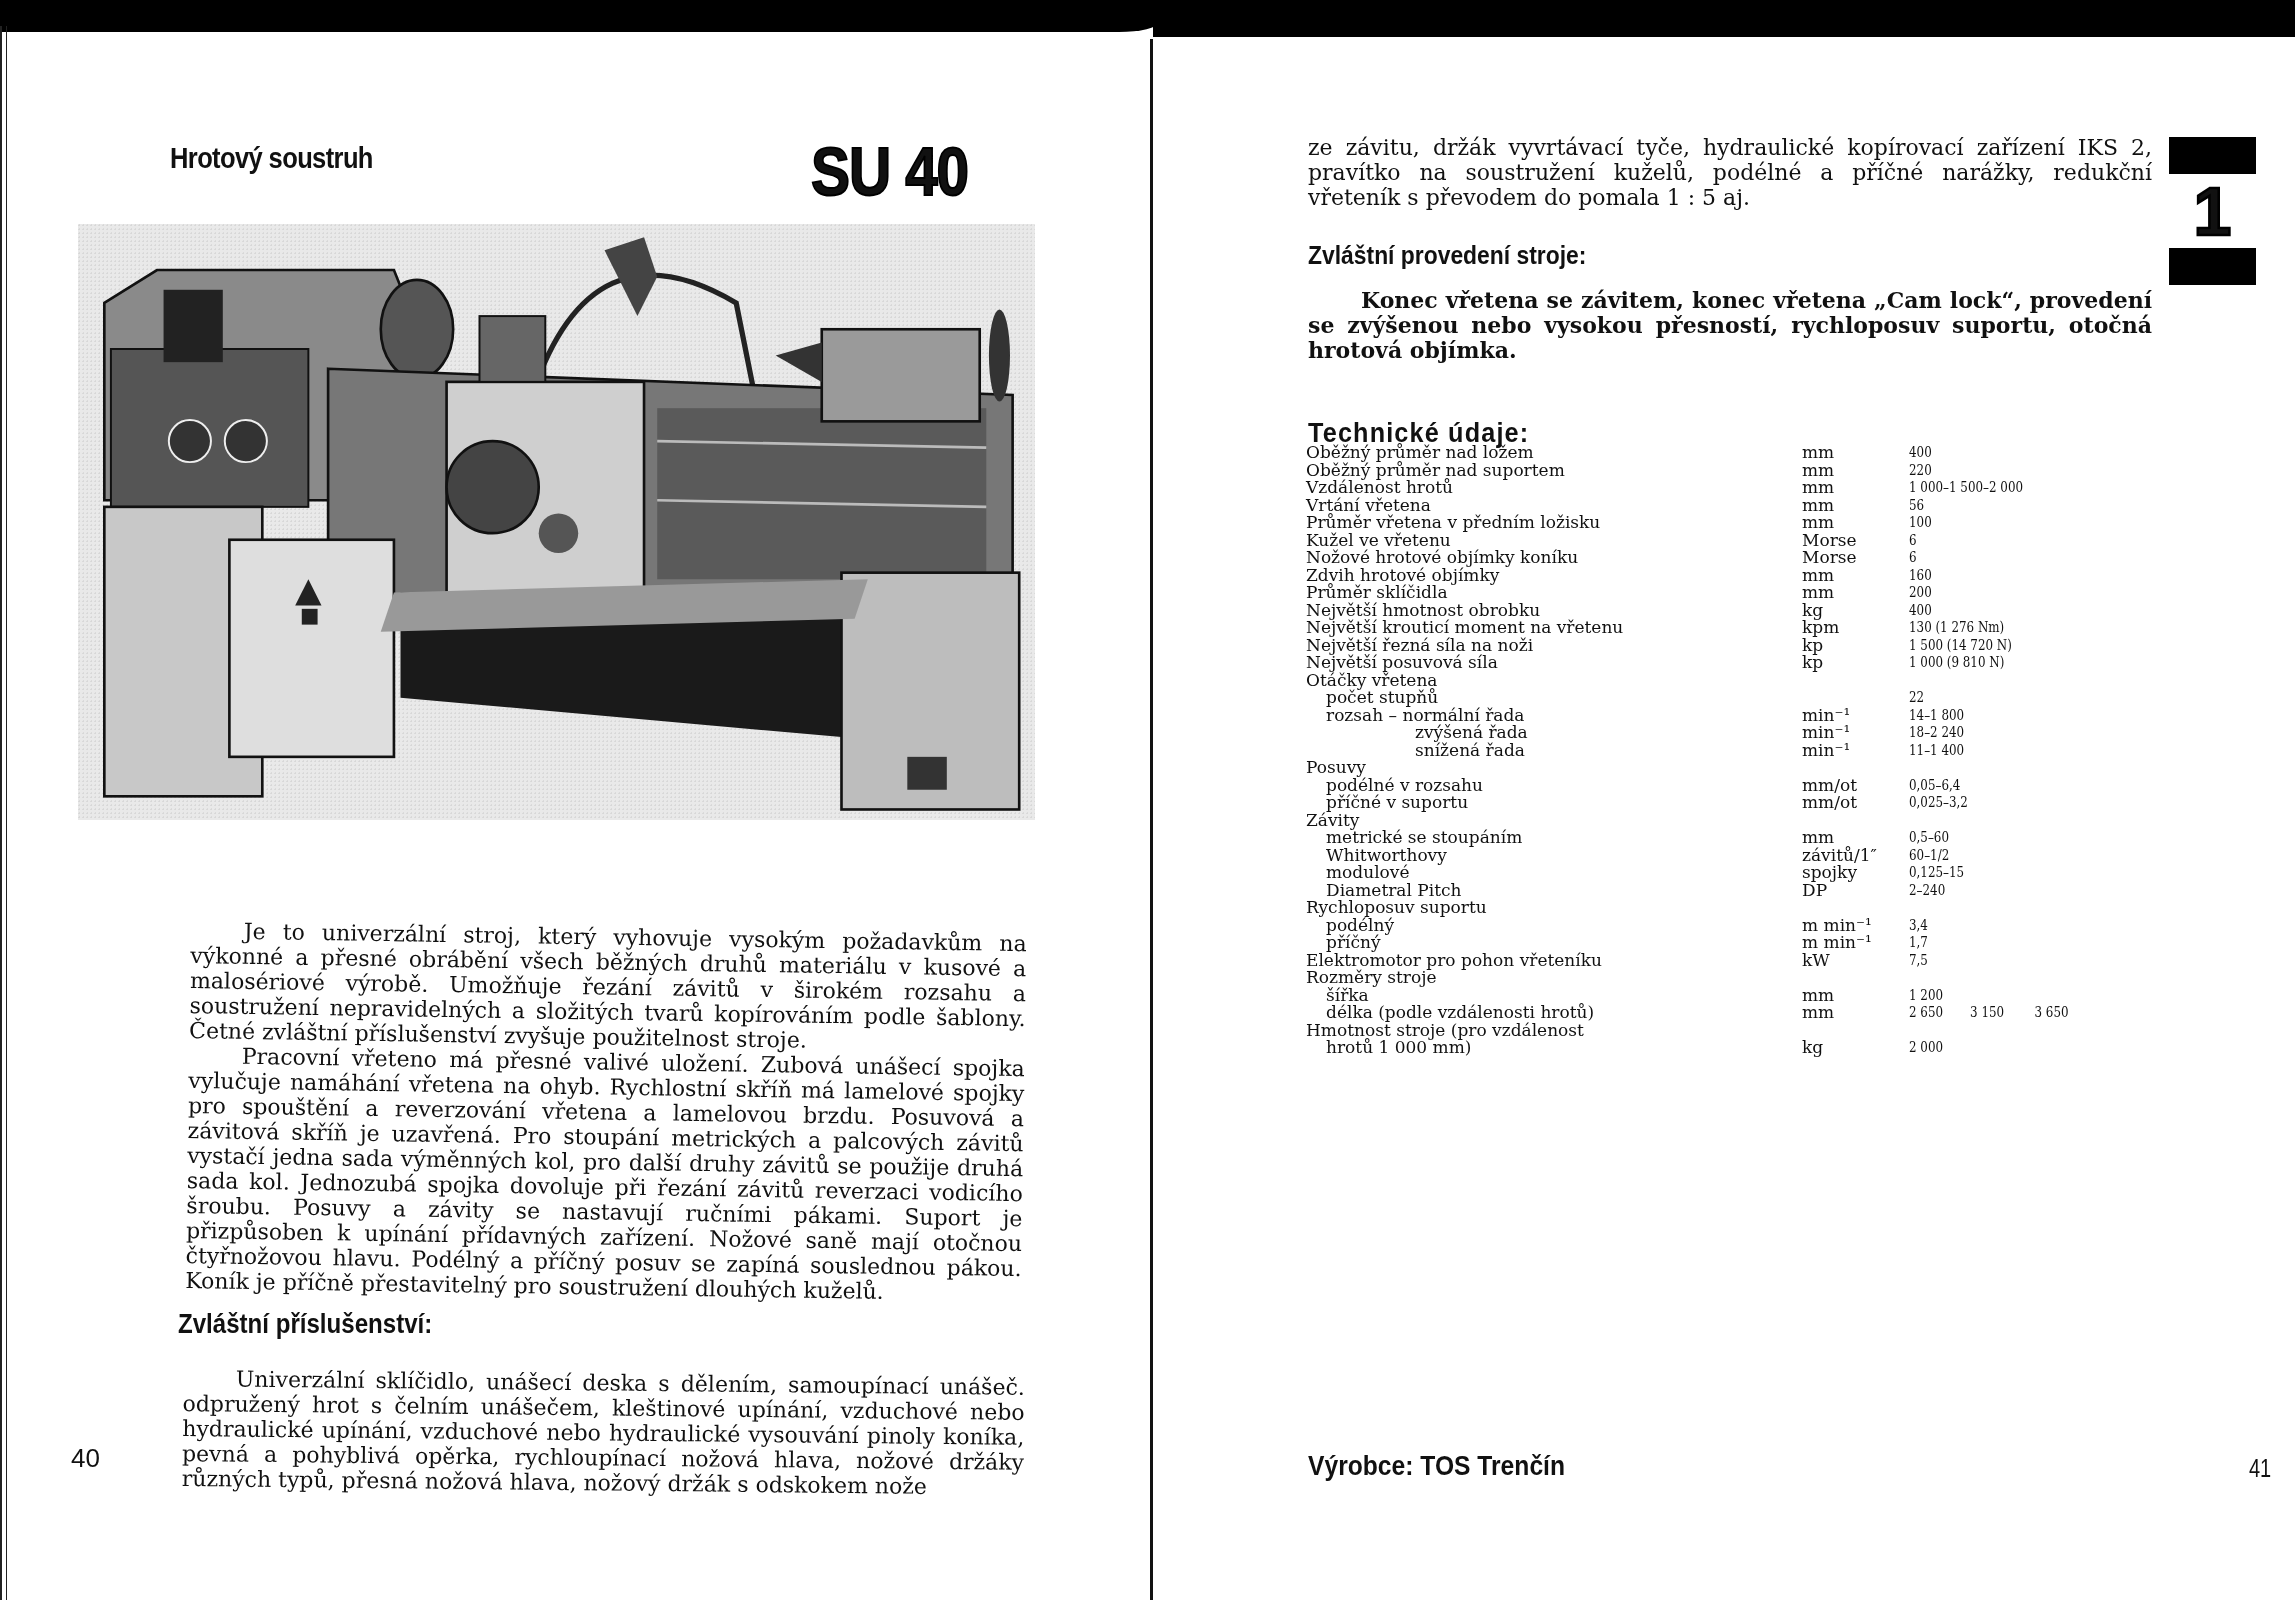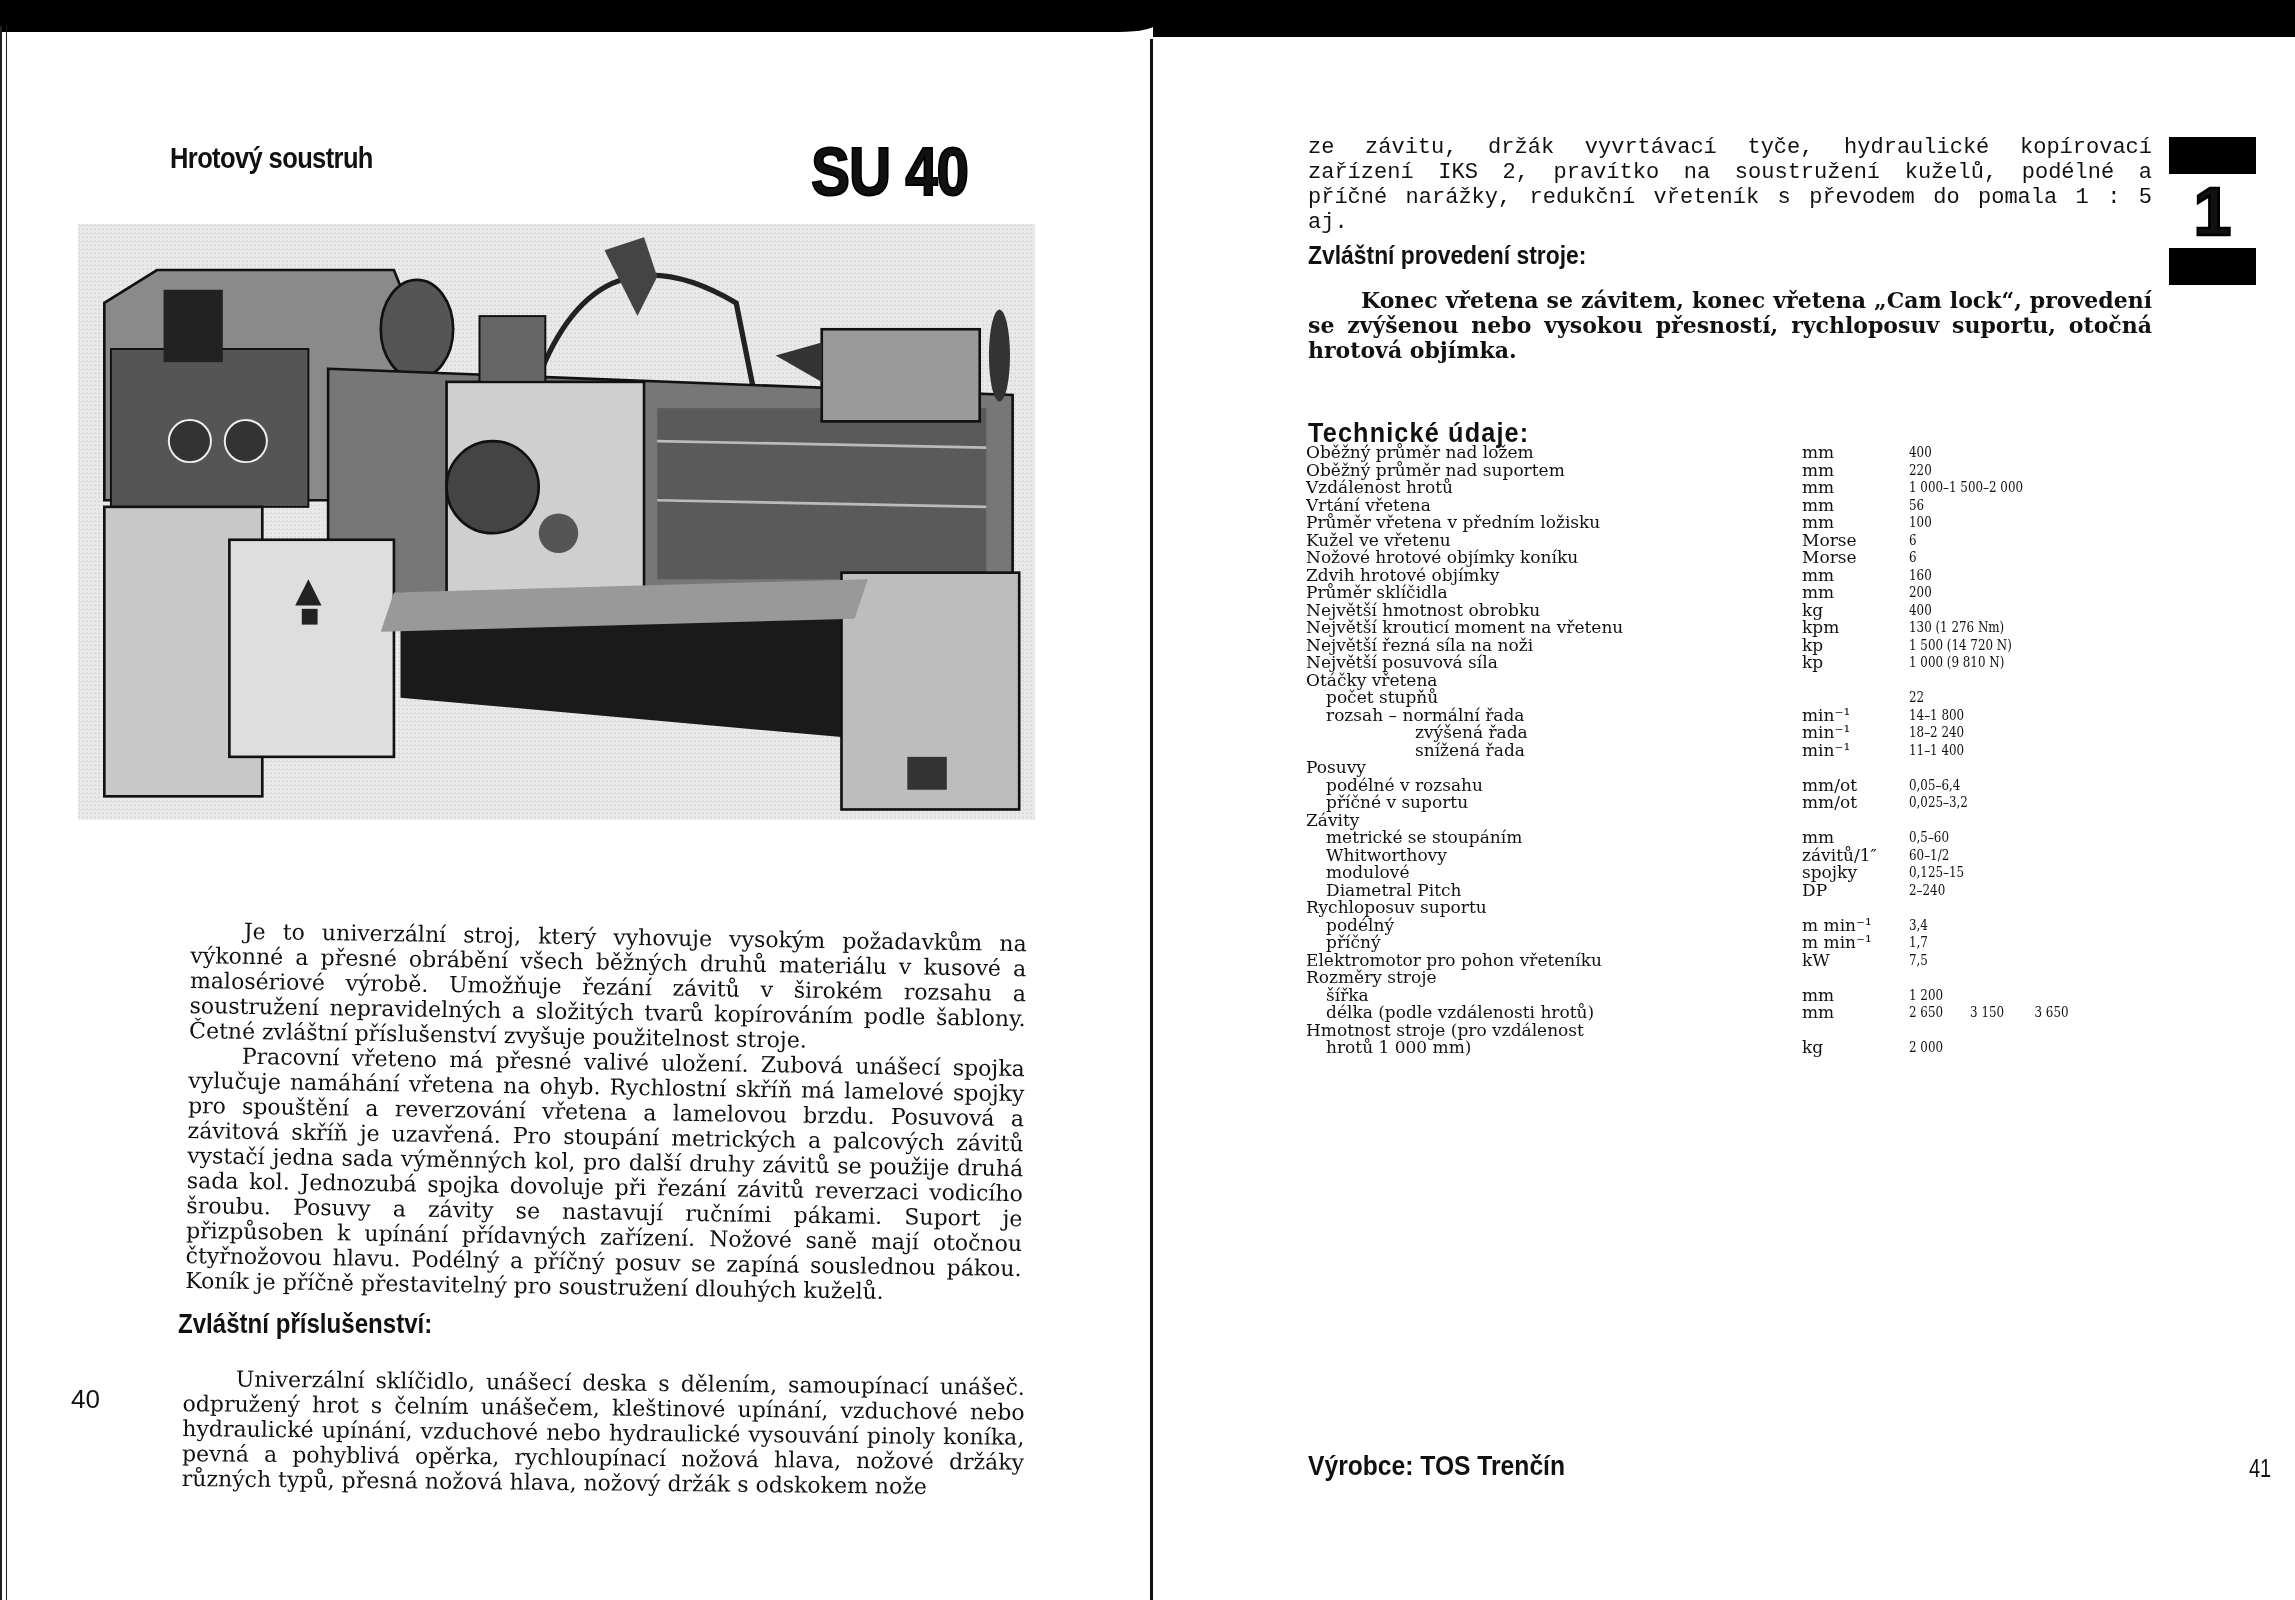--- a/index.html
+++ b/index.html
@@ -16,23 +16,23 @@
 
   .photo { position:absolute; left:78px; top:224px; width:957px; height:596px; background:
      radial-gradient(circle at 30% 30%, rgba(0,0,0,0.08) 0.7px, transparent 1px) 0 0/4px 4px, #e9e9e9; overflow:hidden; }
   .photo svg { position:absolute; left:0; top:0; width:100%; height:100%; }
 
   .body-text { position:absolute; font-size:22px; line-height:25px; text-align:justify; }
   .body-text p { margin:0; text-indent:53px; }
   .left-body { left:191px; top:918px; width:836px; transform:rotate(0.9deg); transform-origin:left top; }
   .left-heading { position:absolute; left:178px; top:1308px; font-family:"Liberation Sans", sans-serif; font-weight:bold; font-size:28px; transform:scaleX(0.86); transform-origin:left; }
   .left-acc { left:183px; top:1366px; width:842px; transform:rotate(0.6deg); transform-origin:left top; }
-  .page-num-left { position:absolute; left:71px; top:1384px; font-family:"Liberation Sans", sans-serif; font-size:26px;text-align:right; }
-
-  .right-intro { left:1308px; top:135px; width:844px;font-family:Liberation Mono, monospace; }
+  .page-num-left { position:absolute; left:71px; top:1443px; font-family:"Liberation Sans", sans-serif; font-size:26px;text-align:right; }
+
+  .right-intro { left:1308px; top:135px; width:844px; }
   .right-intro p { text-indent:0; }
   .heading-r1 { position:absolute; left:1308px; top:240px; font-family:"Liberation Sans", sans-serif; font-weight:bold; font-size:26px; transform:scaleX(0.88); transform-origin:left; }
   .right-special { left:1308px; top:288px; width:844px;font-weight:bold; }
   .heading-r2 { position:absolute; left:1308px; top:417px; font-family:"Liberation Sans", sans-serif; font-weight:bold; font-size:28px; letter-spacing:1.3px; transform:scaleX(0.9); transform-origin:left; }
 
   .chapter-mark { position:absolute; left:2169px; top:137px; width:87px; }
   .chapter-bar { width:87px; height:37px; background:#000; }
   .chapter-num { font-family:"Liberation Sans", sans-serif; font-weight:900; font-size:68px; line-height:74px; text-align:center; -webkit-text-stroke:2.6px #000; }
 
   table.specs { position:absolute; left:1306px; top:444px; border-collapse:collapse; font-size:17px; line-height:17.5px; }

